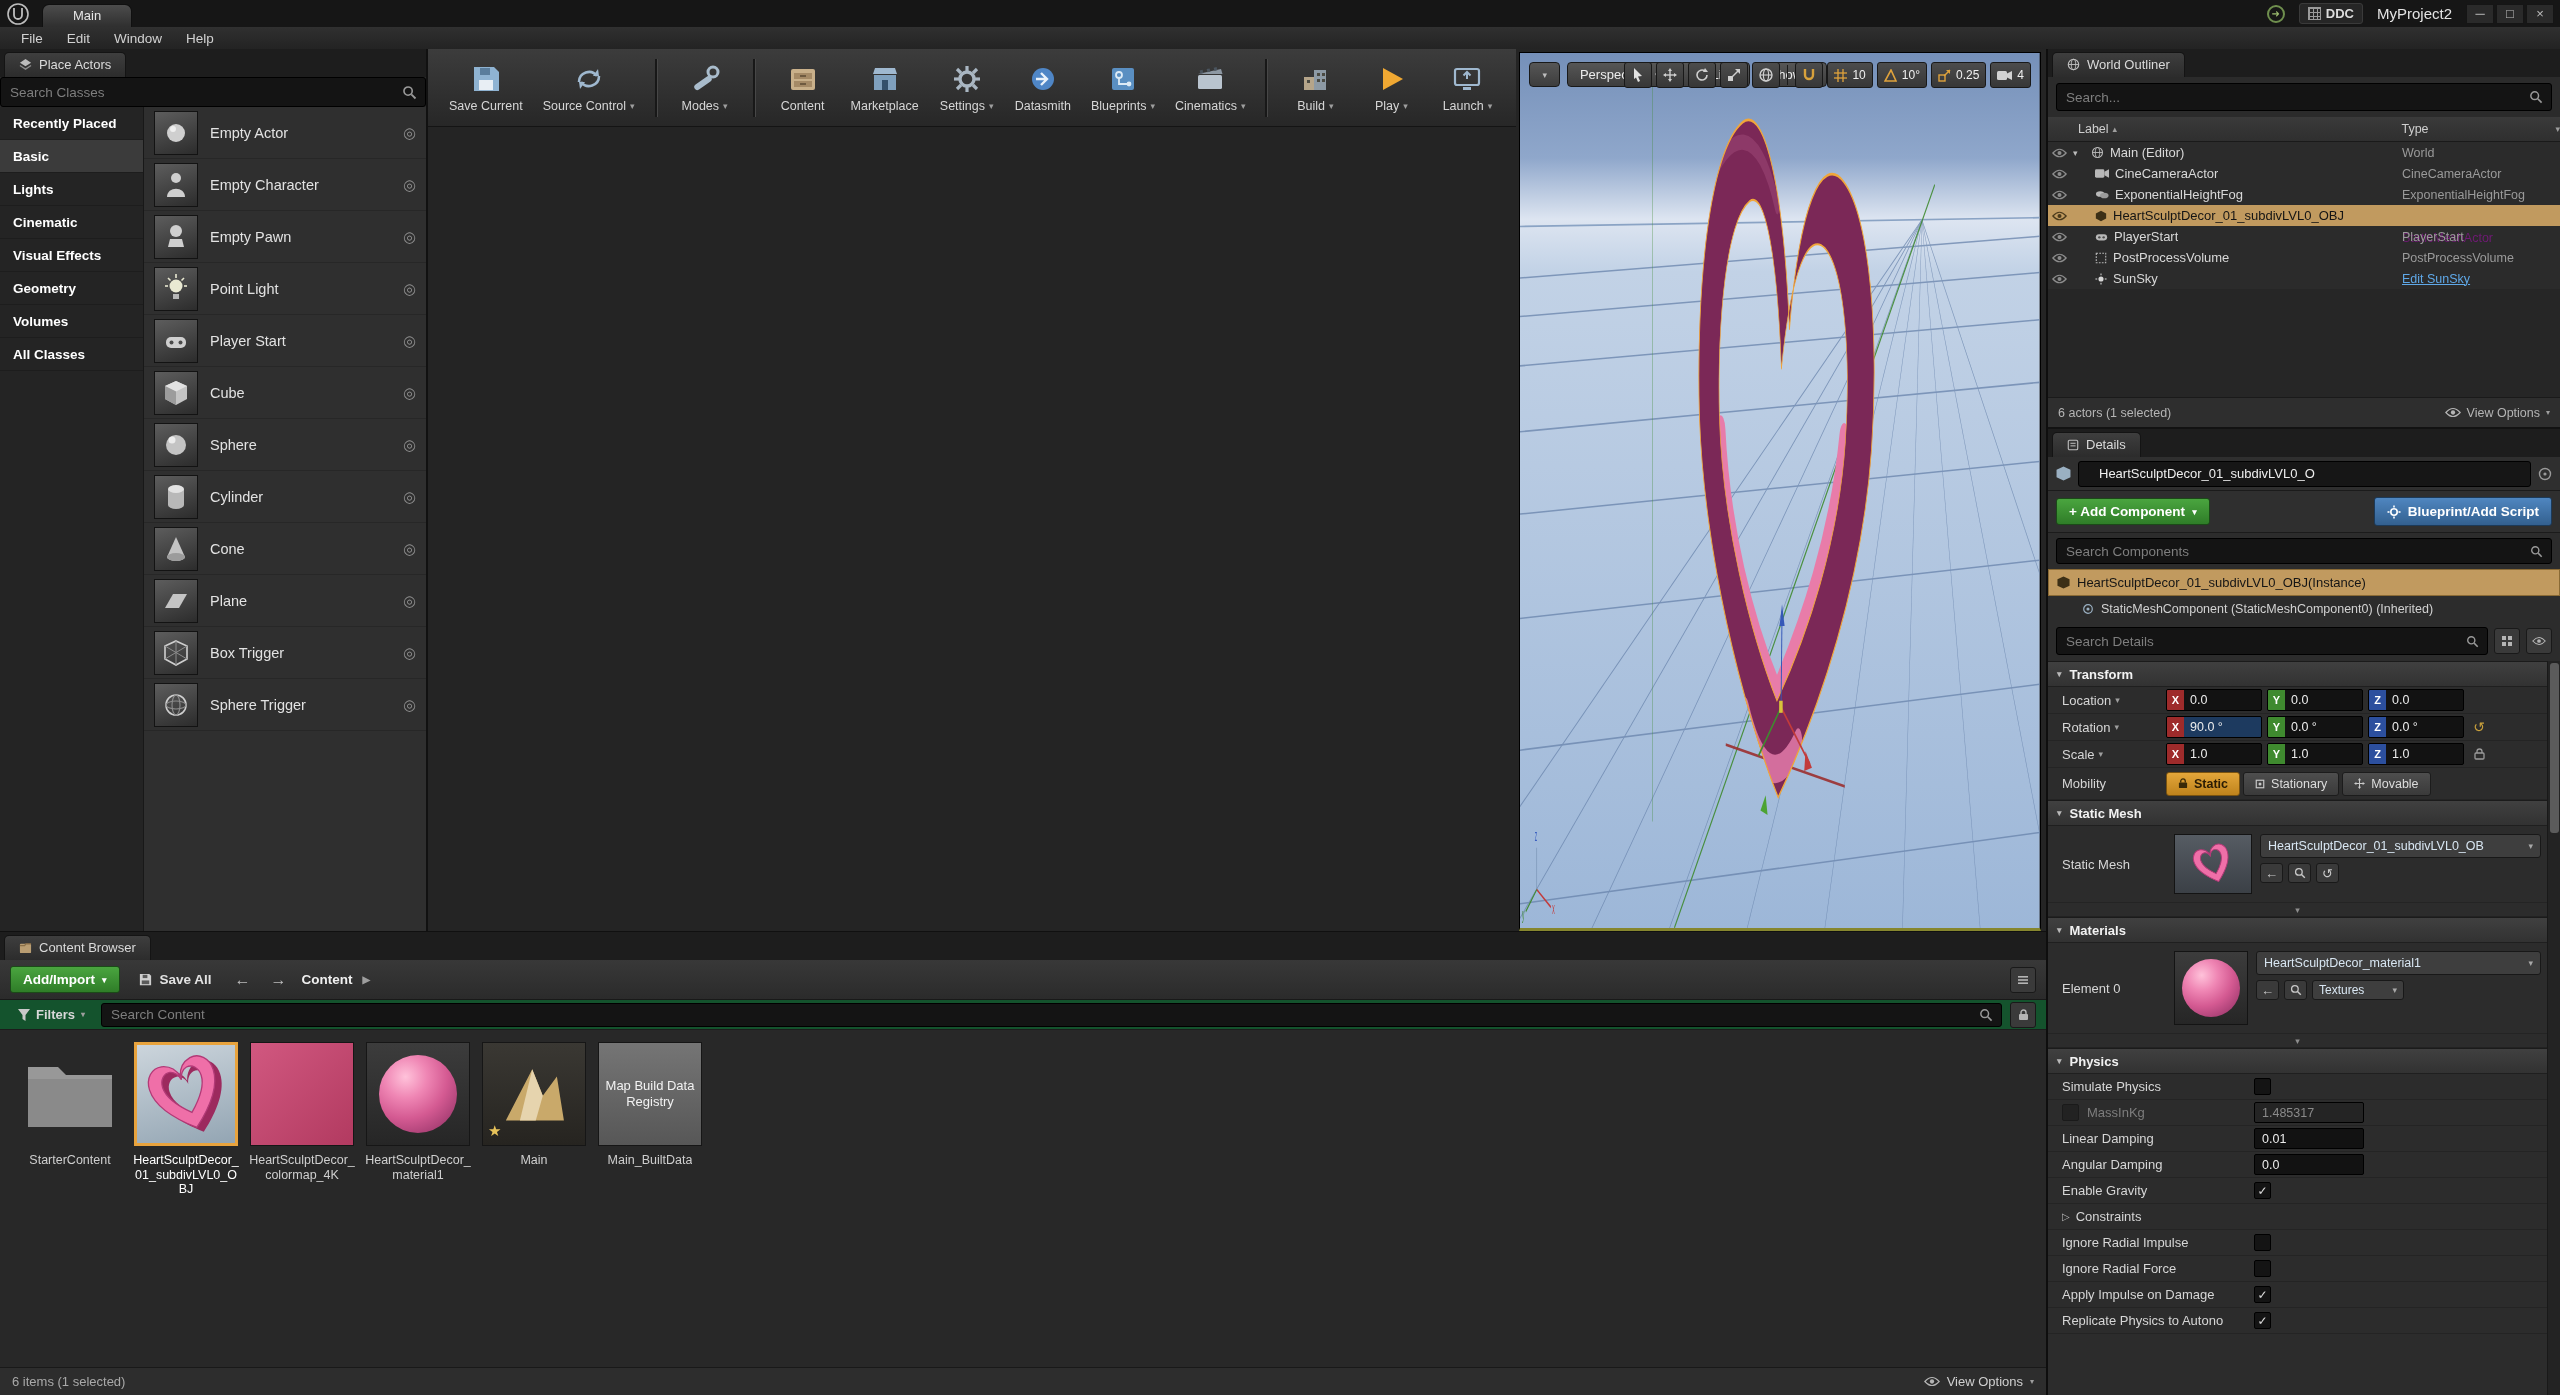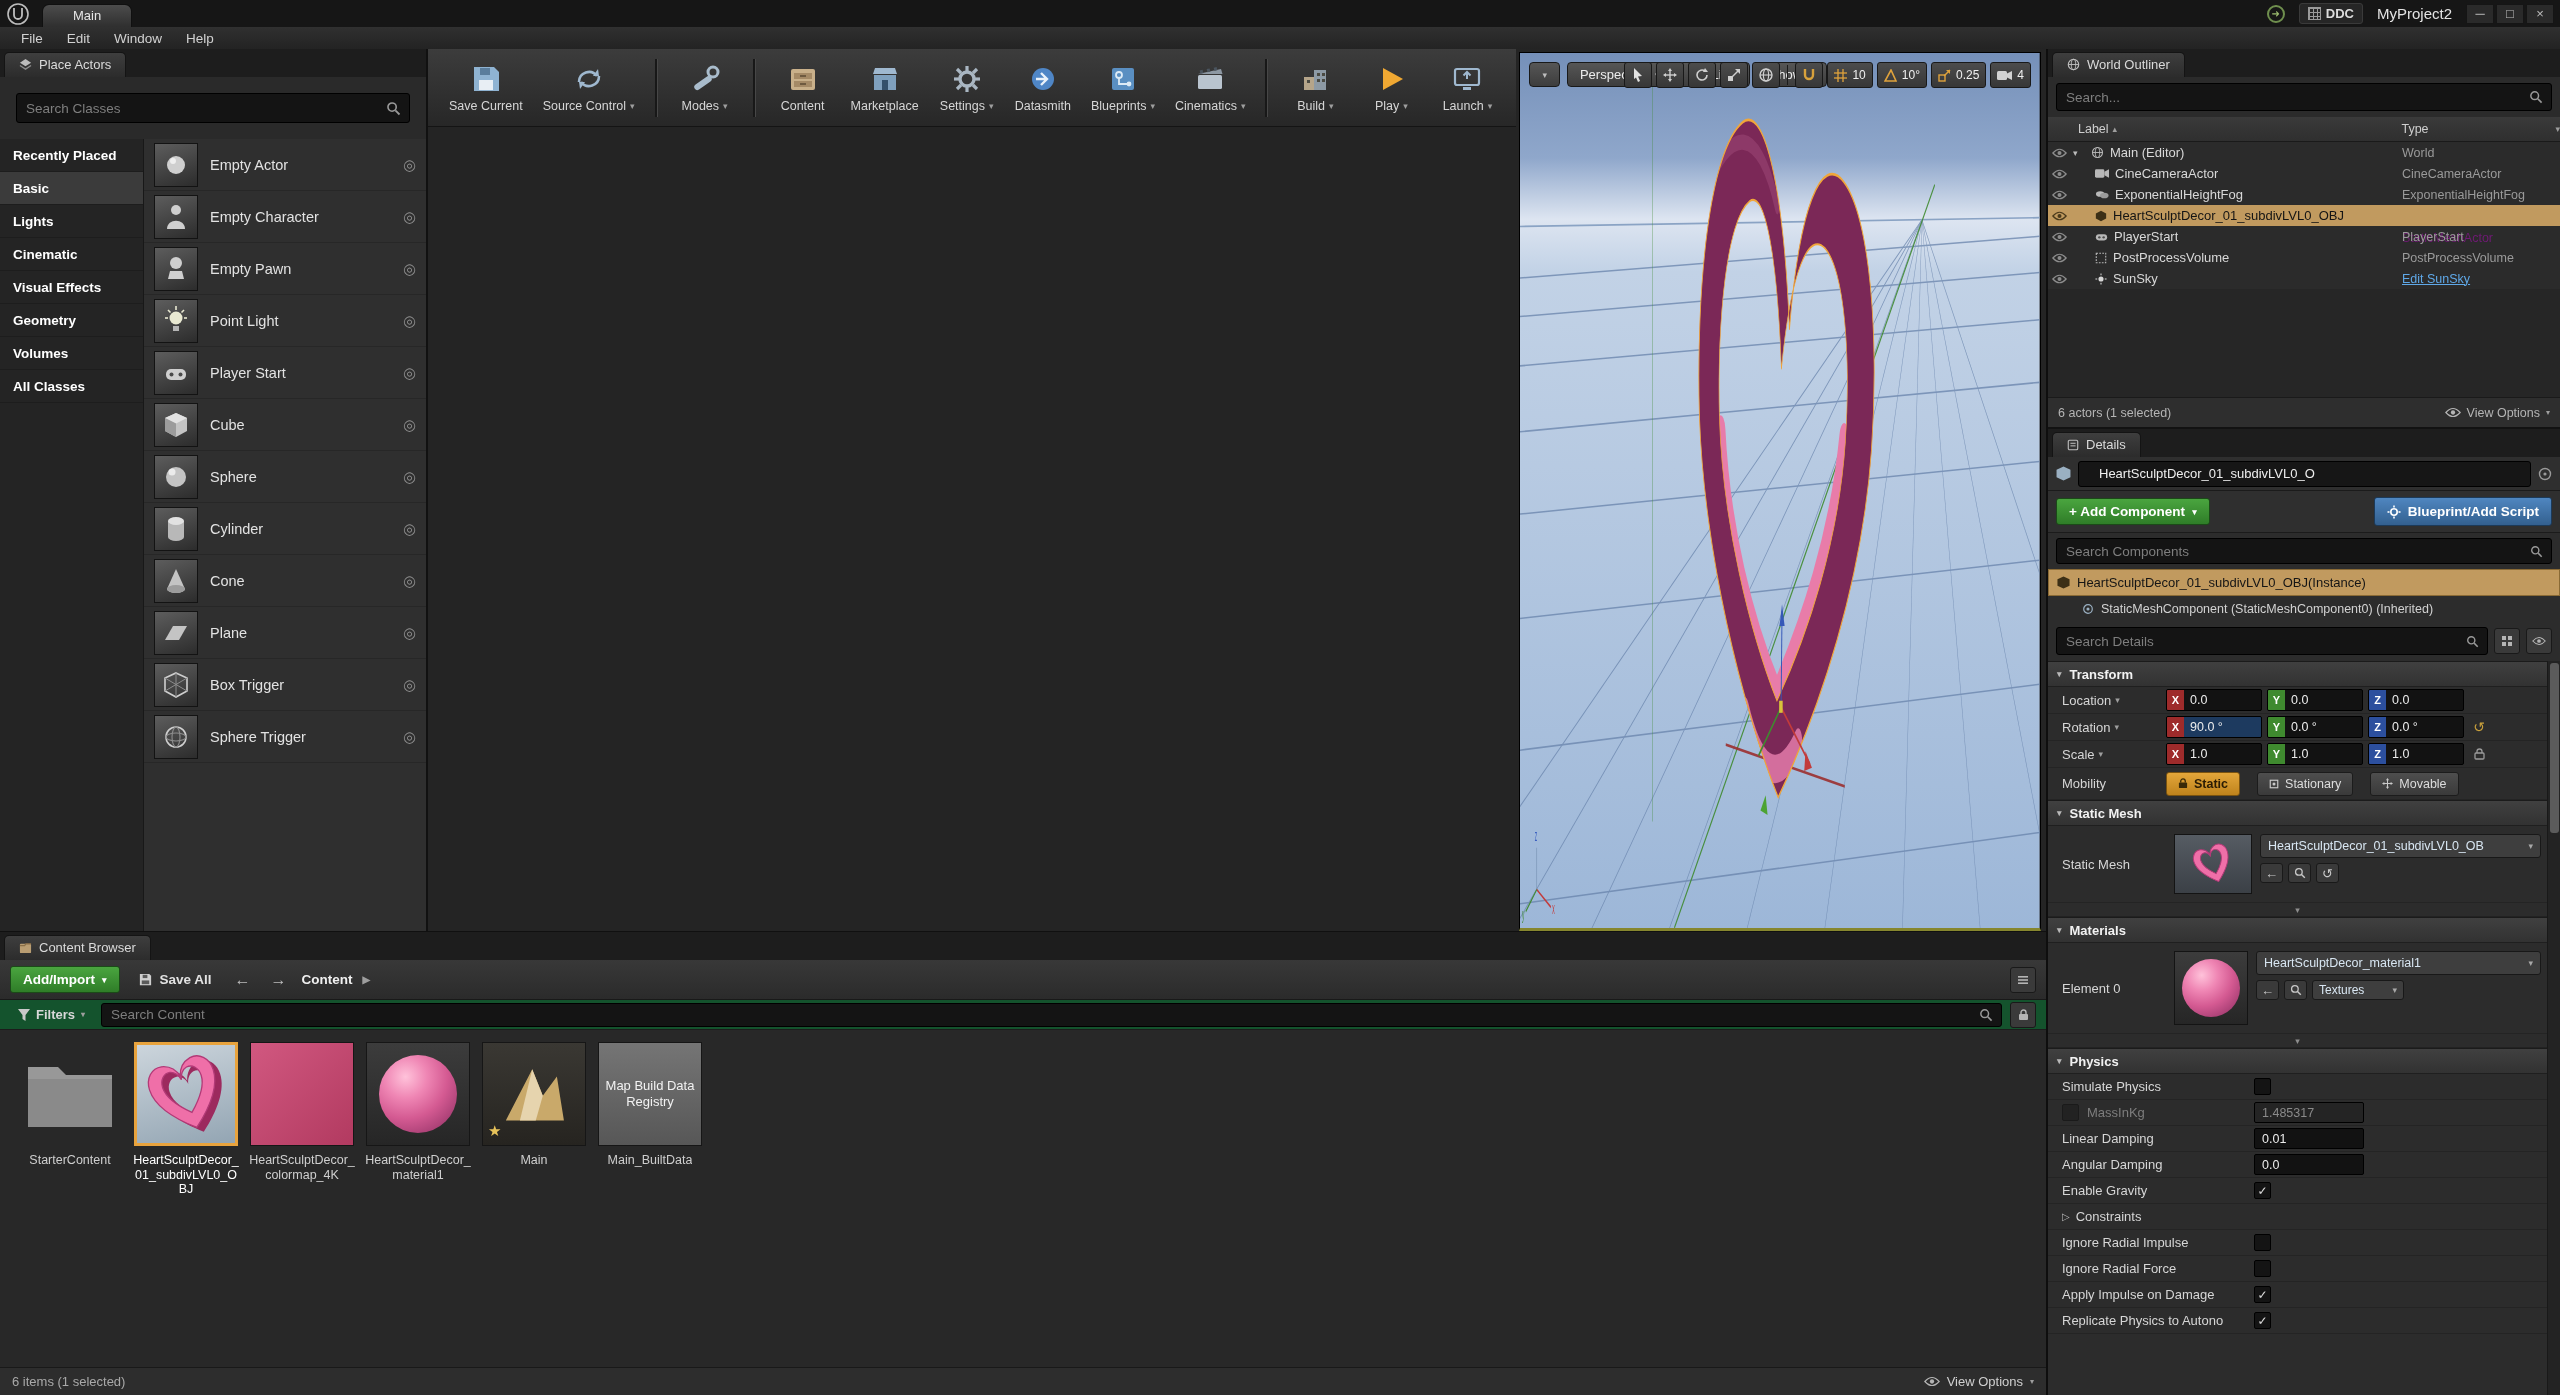--- a/index.html
+++ b/index.html
@@ -31,21 +31,21 @@
   #upper { height:882px; flex:none; display:flex; min-width:0; }
 
   
   #place-actors { width:428px; flex:none; background:#2a2a2a; border-right:2px solid #111; display:flex; flex-direction:column; }
   .panel-tab-strip { height:28px; flex:none; background:#1d1d1d; display:flex; align-items:flex-end; padding-left:4px; }
   .panel-tab { background:linear-gradient(#3e3e3e,#2c2c2c); border:1px solid #141414; border-bottom:0; border-radius:5px 5px 0 0; padding:4px 14px 5px; display:flex; gap:7px; align-items:center; font-size:13px; color:#dadada; }
   .search { background:#141414; border:1px solid #000; border-radius:3px; display:flex; align-items:center; height:30px; }
   .search input { flex:1; min-width:0; background:none; border:0; outline:none; color:#cfcfcf; font-size:13.5px; padding:0 9px; font-family:inherit; }
   .search input::placeholder { color:#7e7e7e; }
   .mag-pad { padding:0 8px; flex:none; }
-  #pa-search { margin:16px; }
+  #pa-search { margin:0; }
   .pa-body { flex:1; display:flex; min-height:0; }
   .pa-cats { width:144px; flex:none; background:#242424; border-right:1px solid #181818; }
   .pa-cat { height:33px; display:flex; align-items:center; padding-left:13px; font-size:13.5px; font-weight:bold; color:#ffffff; border-bottom:1px solid #1d1d1d; }
   .pa-cat.active { background:#3b3b3b; }
   .pa-items { flex:1; background:#2f2f2f; }
   .pa-item { height:52px; display:flex; align-items:center; gap:12px; padding:0 10px; border-bottom:1px solid #272727; }
   .pa-thumb { width:44px; height:44px; flex:none; background:linear-gradient(160deg,#5d5d5d,#2c2c2c); border:1px solid #131313; display:flex; align-items:center; justify-content:center; }
   .pa-label { font-size:14.5px; color:#e2e2e2; }
   .pa-grab { margin-left:auto; color:#8d8d8d; font-size:15px; }
 
@@ -146,21 +146,21 @@
   .p-label { width:192px; flex:none; font-size:13px; color:#d6d6d6; overflow:hidden; white-space:nowrap; text-overflow:ellipsis; }
   .p-label.disabled { color:#7d7d7d; }
   .vec-field { display:flex; align-items:stretch; height:22px; background:#121212; border:1px solid #000; border-radius:2px; margin-right:5px; width:96px; flex:none; overflow:hidden; }
   .chip { width:17px; flex:none; display:flex; align-items:center; justify-content:center; font-size:11px; font-weight:bold; color:#fff; }
   .chip.cx { background:#9e2b2b; } .chip.cy { background:#3f8a2f; } .chip.cz { background:#2c4f9e; }
   .vec-val { flex:1; display:flex; align-items:center; padding:0 6px; font-size:12.5px; color:#ececec; white-space:nowrap; }
   .vec-val.editsel { background:#1d3a5f; }
   .row-tool { width:20px; height:20px; flex:none; display:flex; align-items:center; justify-content:center; color:#c9a03c; font-size:14px; }
   .row-tool.gray { color:#9a9a9a; }
 
-  .seg { display:flex; gap:17px; }
+  .seg { display:flex; gap:3px; }
   .seg-btn { height:24px; padding:0 11px; background:linear-gradient(#4e4e4e,#3a3a3a); border:1px solid #1c1c1c; border-radius:3px; font-size:12.5px; color:#dddddd; display:flex; align-items:center; gap:6px; }
   .seg-btn.active { background:linear-gradient(#e3a63a,#bf831c); color:#2a1c04; font-weight:bold; border-color:#7a5310; }
 
   .asset-row { display:flex; gap:8px; padding:8px 6px 8px 14px; background:#2c2c2c; border-bottom:1px solid #242424; }
   .asset-ctrl { flex:1; min-width:0; display:flex; gap:8px; }
   .asset-thumb { width:78px; height:60px; flex:none; background:linear-gradient(#565c63,#3b4046); border:1px solid #141414; display:flex; align-items:center; justify-content:center; }
   .asset-thumb.mat { width:74px; height:74px; background:linear-gradient(#3c3c3c,#262626); }
   .asset-right { flex:1; min-width:0; display:flex; flex-direction:column; gap:5px; }
   .combo { height:24px; background:#3e3e3e; border:1px solid #181818; border-radius:3px; display:flex; align-items:center; padding:0 7px; font-size:12.5px; color:#d8e6f2; gap:6px; min-width:0; }
   .combo .txt { overflow:hidden; white-space:nowrap; text-overflow:ellipsis; }

